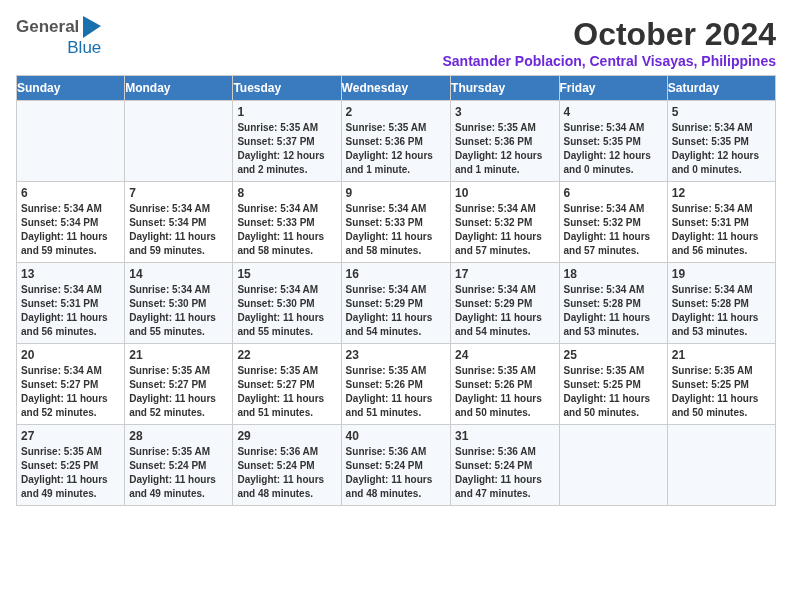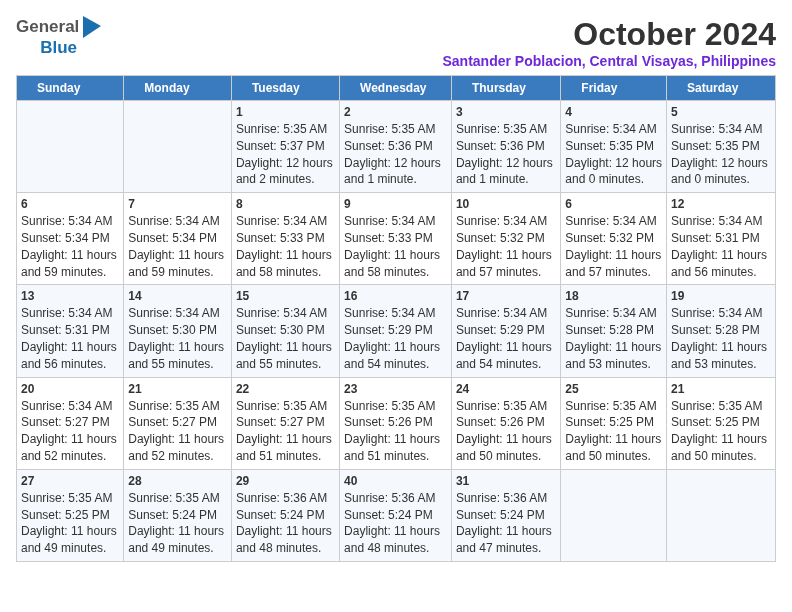--- a/index.html
+++ b/index.html
@@ -12,21 +12,21 @@
     }
     .header {
       display: flex;
       justify-content: space-between;
       align-items: flex-start;
       margin-bottom: 4px;
     }
     .logo {
       display: flex;
       flex-direction: column;
-      align-items: center;
+      align-items: flex-end;
     }
     .title-block {
       text-align: right;
     }
     .month-title {
       font-size: 32px;
       font-weight: bold;
       color: #333;
     }
     .location-title {
@@ -37,21 +37,21 @@
     table {
       width: 100%;
       border-collapse: collapse;
       margin-top: 6px;
     }
     thead tr th {
       background-color: #3a7abf;
       color: #fff;
       font-size: 12px;
       font-weight: bold;
-      padding: 5px 20px;
+      padding: 5px 0;
       text-align: left;
       border: 1px solid #ccc;
     }
     tbody tr td {
       border: 1px solid #ccc;
       vertical-align: top;
       padding: 4px 4px;
       font-size: 10px;
       color: #333;
       min-height: 72px;
@@ -63,37 +63,38 @@
     tbody tr:nth-child(odd) {
       background: #f5f8fc;
     }
     .day-num {
       font-size: 12px;
       font-weight: bold;
       display: block;
       margin-bottom: 2px;
     }
     .day-info {
-      font-size: 12px;
+      font-size: 10px;
       line-height: 1.4;
       color: #333;
+      font-weight: bold;
     }
     .logo-wrapper {
       display: flex;
       align-items: center;
       gap: 2px;
     }
     .logo-general {
       font-size: 17px;
       font-weight: bold;
       color: #555;
     }
     .logo-blue-text {
       font-size: 17px;
-      font-weight: bold;
+      font-weight: normal;
       color: #1a6faf;
     }
     .logo-svg {
       margin-left: 2px;
     }
   </style>
 </head>
 <body>
 
 <div class="header">

